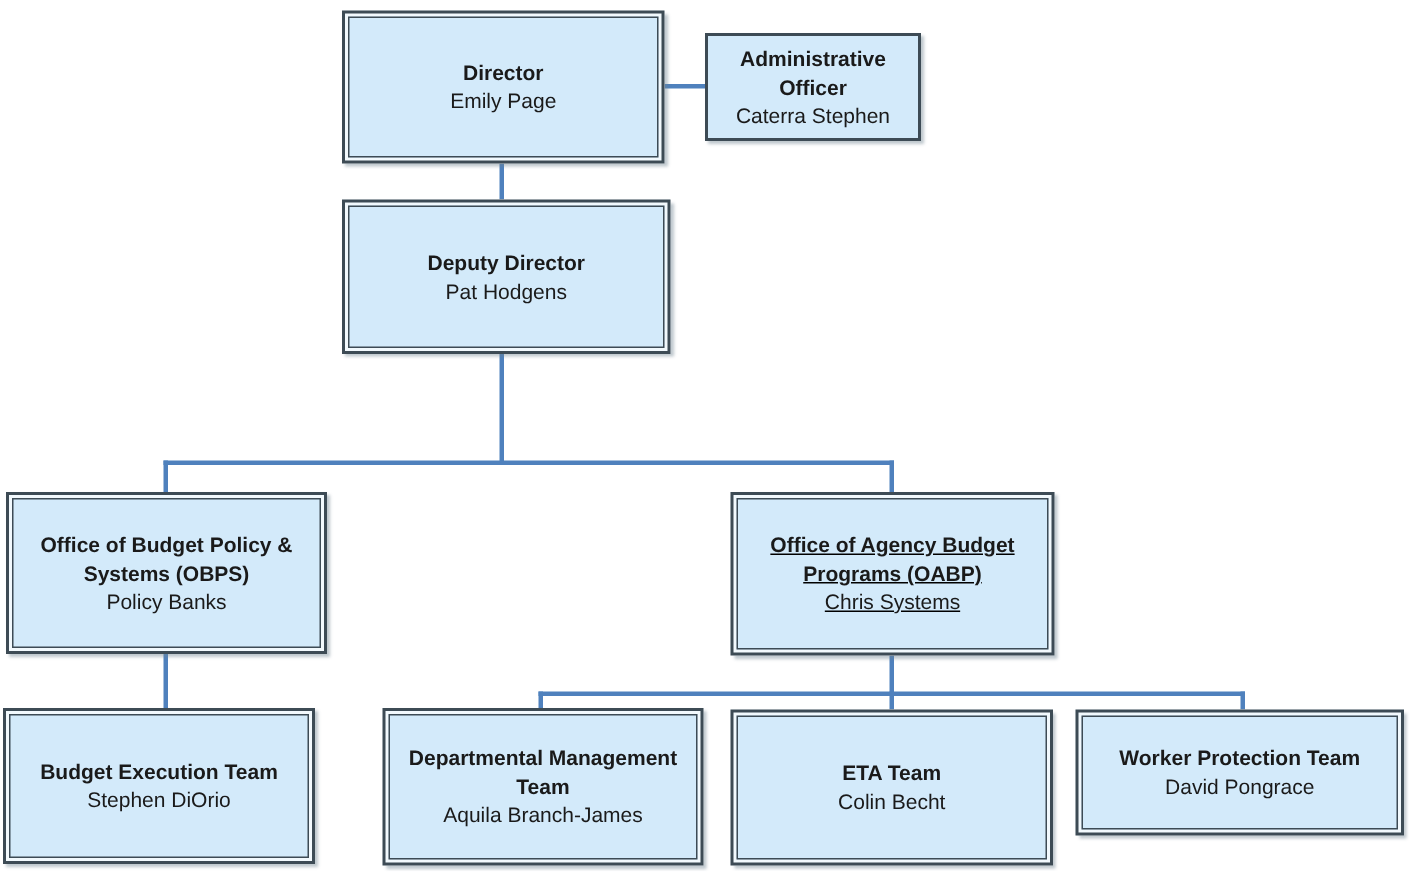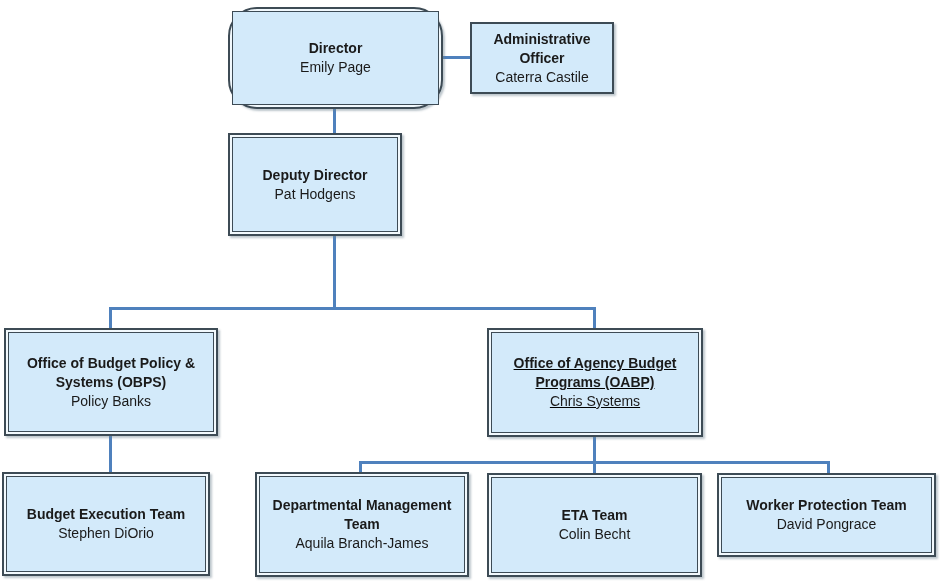--- a/index.html
+++ b/index.html
@@ -60,23 +60,23 @@
     font-weight: normal;
     line-height: 19px;
     color: var(--text);
   }
   .conn {
     position: absolute;
     background: var(--connector);
   }
 
   
-  #n-director           { left: 228px; top: 7px;   width: 215px; height: 102px; border-radius: 29px; }
+  #n-director           { left: 228px; top: 7px;   width: 215px; height: 102px; }
   #n-admin              { left: 470px; top: 22px;  width: 144px; height: 72px;  }
-  #n-deputy             { left: 228px; top: 133px; width: 174px; height: 103px; }
+  #n-deputy             { left: 228px; top: 133px; width: 219px; height: 103px; }
   #n-obps               { left: 4px;   top: 328px; width: 214px; height: 108px; }
   #n-oabp               { left: 487px; top: 328px; width: 216px; height: 109px; text-decoration: underline; }
   #n-budget-execution   { left: 2px;   top: 472px; width: 208px; height: 104px; }
   #n-dept-management    { left: 255px; top: 472px; width: 214px; height: 105px; }
   #n-eta                { left: 487px; top: 473px; width: 215px; height: 104px; }
   #n-worker-protection  { left: 717px; top: 473px; width: 219px; height: 84px; }
 
   
   #c-director-deputy    { left: 333px; top: 109px; width: 3px;   height: 24px; }
   #c-director-admin     { left: 443px; top: 56px;  width: 27px;  height: 3px;  }
@@ -112,21 +112,21 @@
   <div class="node" id="n-director">
     <div class="inner">
       <div class="title">Director</div>
       <div class="person">Emily Page</div>
     </div>
   </div>
 
   <div class="node single" id="n-admin">
     <div class="inner">
       <div class="title">Administrative Officer</div>
-      <div class="person">Caterra Castile</div>
+      <div class="person">Caterra Stephen</div>
     </div>
   </div>
 
   <div class="node" id="n-deputy">
     <div class="inner">
       <div class="title">Deputy Director</div>
       <div class="person">Pat Hodgens</div>
     </div>
   </div>
 

